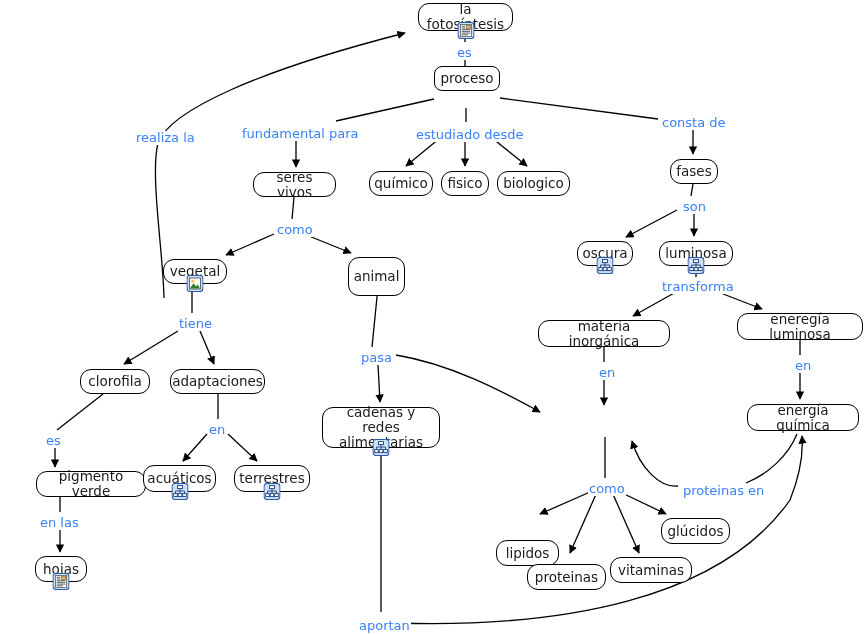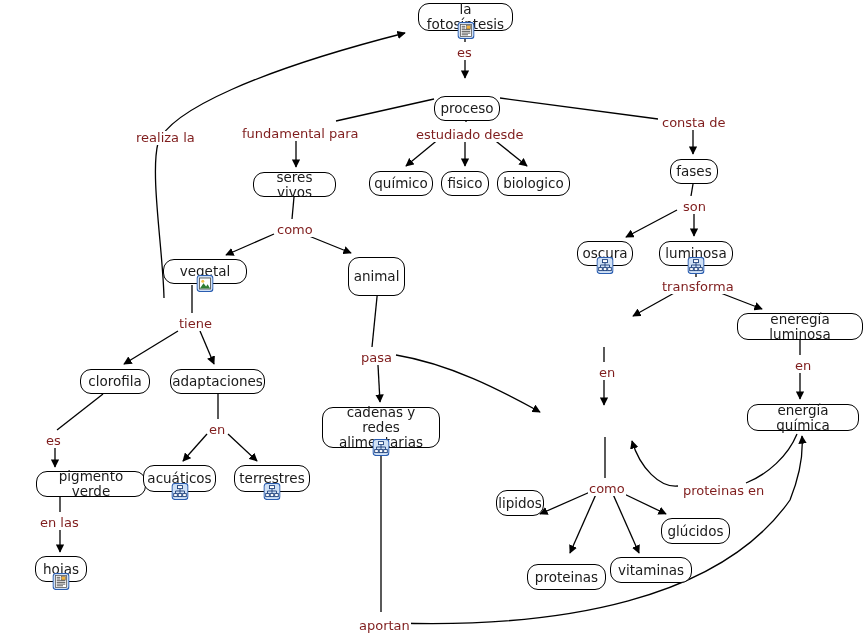--- a/index.html
+++ b/index.html
@@ -34,21 +34,21 @@
     display: flex;
     align-items: center;
     justify-content: center;
     text-align: center;
     white-space: pre-line;
     padding: 2px 7px;
     z-index: 5;
   }
   .label {
     position: absolute;
-    color: #7f1d1d;
+    color: #3b82f6;
     font-size: 13px;
     line-height: 14px;
     background: #ffffff;
     white-space: nowrap;
     z-index: 4;
     padding: 0 1px;
   }
   .badge {
     position: absolute;
     width: 17px;
@@ -148,21 +148,21 @@
           <g stroke="#333333" stroke-width="0.8">
             <line x1="4.2" y1="4.3" x2="7.8" y2="4.3"></line>
             <line x1="4.2" y1="6" x2="7.8" y2="6"></line>
             <line x1="4.2" y1="7.7" x2="12.8" y2="7.7"></line>
             <line x1="4.2" y1="9.4" x2="12.8" y2="9.4"></line>
             <line x1="4.2" y1="11.1" x2="12.8" y2="11.1"></line>
             <line x1="4.2" y1="12.8" x2="10.5" y2="12.8"></line>
           </g>
         </svg></span>
   </div>
-  <div class="node" style="left: 434px; top: 96px; width: 66px; height: 25px;">
+  <div class="node" style="left: 434px; top: 66px; width: 66px; height: 25px; border-radius: 8px;">
     <span>proceso</span>
   </div>
   <div class="node" style="left: 253px; top: 172px; width: 83px; height: 25px;">
     <span>seres vivos</span>
   </div>
   <div class="node" style="left: 369px; top: 171px; width: 64px; height: 25px;">
     <span>químico</span>
   </div>
   <div class="node" style="left: 441px; top: 171px; width: 48px; height: 25px;">
     <span>fisico</span>
@@ -200,32 +200,35 @@
             <line x1="4" y1="8" x2="4" y2="10.5"></line>
             <line x1="8.5" y1="8" x2="8.5" y2="10.5"></line>
             <line x1="13" y1="8" x2="13" y2="10.5"></line>
           </g>
           <rect x="6" y="2.6" width="5" height="3" fill="#ffffff" stroke="#1d3f7a" stroke-width="0.9"></rect>
           <rect x="2.2" y="10.6" width="3.6" height="3" fill="#ffffff" stroke="#1d3f7a" stroke-width="0.9"></rect>
           <rect x="6.7" y="10.6" width="3.6" height="3" fill="#ffffff" stroke="#1d3f7a" stroke-width="0.9"></rect>
           <rect x="11.2" y="10.6" width="3.6" height="3" fill="#ffffff" stroke="#1d3f7a" stroke-width="0.9"></rect>
         </svg></span>
   </div>
-  <div class="node" style="left: 163px; top: 259px; width: 84px; height: 25px;">
+  <div class="node" style="left: 163px; top: 259px; width: 64px; height: 25px;">
     <span>vegetal</span>
     <span class="badge"><svg width="17" height="17" viewBox="0 0 17 17">
           <rect x="0.5" y="0.5" width="16" height="16" rx="3" fill="#cfe0f5" stroke="#2a5db0" stroke-width="1.2"></rect>
           <rect x="3" y="3" width="11" height="11" fill="#ffffff" stroke="#5a5a5a" stroke-width="0.9"></rect>
           <circle cx="6.3" cy="6.3" r="1.5" fill="#f2c14a"></circle>
           <path d="M3.4 13.6 L7 8.2 L9.6 11.4 L11.1 9.3 L13.6 13.6 Z" fill="#2f7d32"></path>
         </svg></span>
   </div>
   <div class="node" style="left: 348px; top: 257px; width: 57px; height: 39px;">
     <span>animal</span>
   </div>
+  <div class="node" style="left: 538px; top: 320px; width: 132px; height: 27px;">
+    <span>materia inorgánica</span>
+  </div>
   <div class="node" style="left: 737px; top: 313px; width: 126px; height: 27px;">
     <span>eneregía luminosa</span>
   </div>
   <div class="node" style="left: 80px; top: 369px; width: 70px; height: 25px;">
     <span>clorofila</span>
   </div>
   <div class="node" style="left: 170px; top: 369px; width: 95px; height: 25px;">
     <span>adaptaciones</span>
   </div>
   <div class="node" style="left: 322px; top: 407px; width: 118px; height: 41px;">
@@ -279,21 +282,21 @@
             <line x1="4" y1="8" x2="4" y2="10.5"></line>
             <line x1="8.5" y1="8" x2="8.5" y2="10.5"></line>
             <line x1="13" y1="8" x2="13" y2="10.5"></line>
           </g>
           <rect x="6" y="2.6" width="5" height="3" fill="#ffffff" stroke="#1d3f7a" stroke-width="0.9"></rect>
           <rect x="2.2" y="10.6" width="3.6" height="3" fill="#ffffff" stroke="#1d3f7a" stroke-width="0.9"></rect>
           <rect x="6.7" y="10.6" width="3.6" height="3" fill="#ffffff" stroke="#1d3f7a" stroke-width="0.9"></rect>
           <rect x="11.2" y="10.6" width="3.6" height="3" fill="#ffffff" stroke="#1d3f7a" stroke-width="0.9"></rect>
         </svg></span>
   </div>
-  <div class="node" style="left: 496px; top: 490px; width: 48px; height: 26px;">
+  <div class="node" style="left: 496px; top: 540px; width: 63px; height: 26px;">
     <span>lipidos</span>
   </div>
   <div class="node" style="left: 661px; top: 518px; width: 69px; height: 26px;">
     <span>glúcidos</span>
   </div>
   <div class="node" style="left: 527px; top: 564px; width: 79px; height: 26px;">
     <span>proteinas</span>
   </div>
   <div class="node" style="left: 610px; top: 557px; width: 82px; height: 26px;">
     <span>vitaminas</span>

